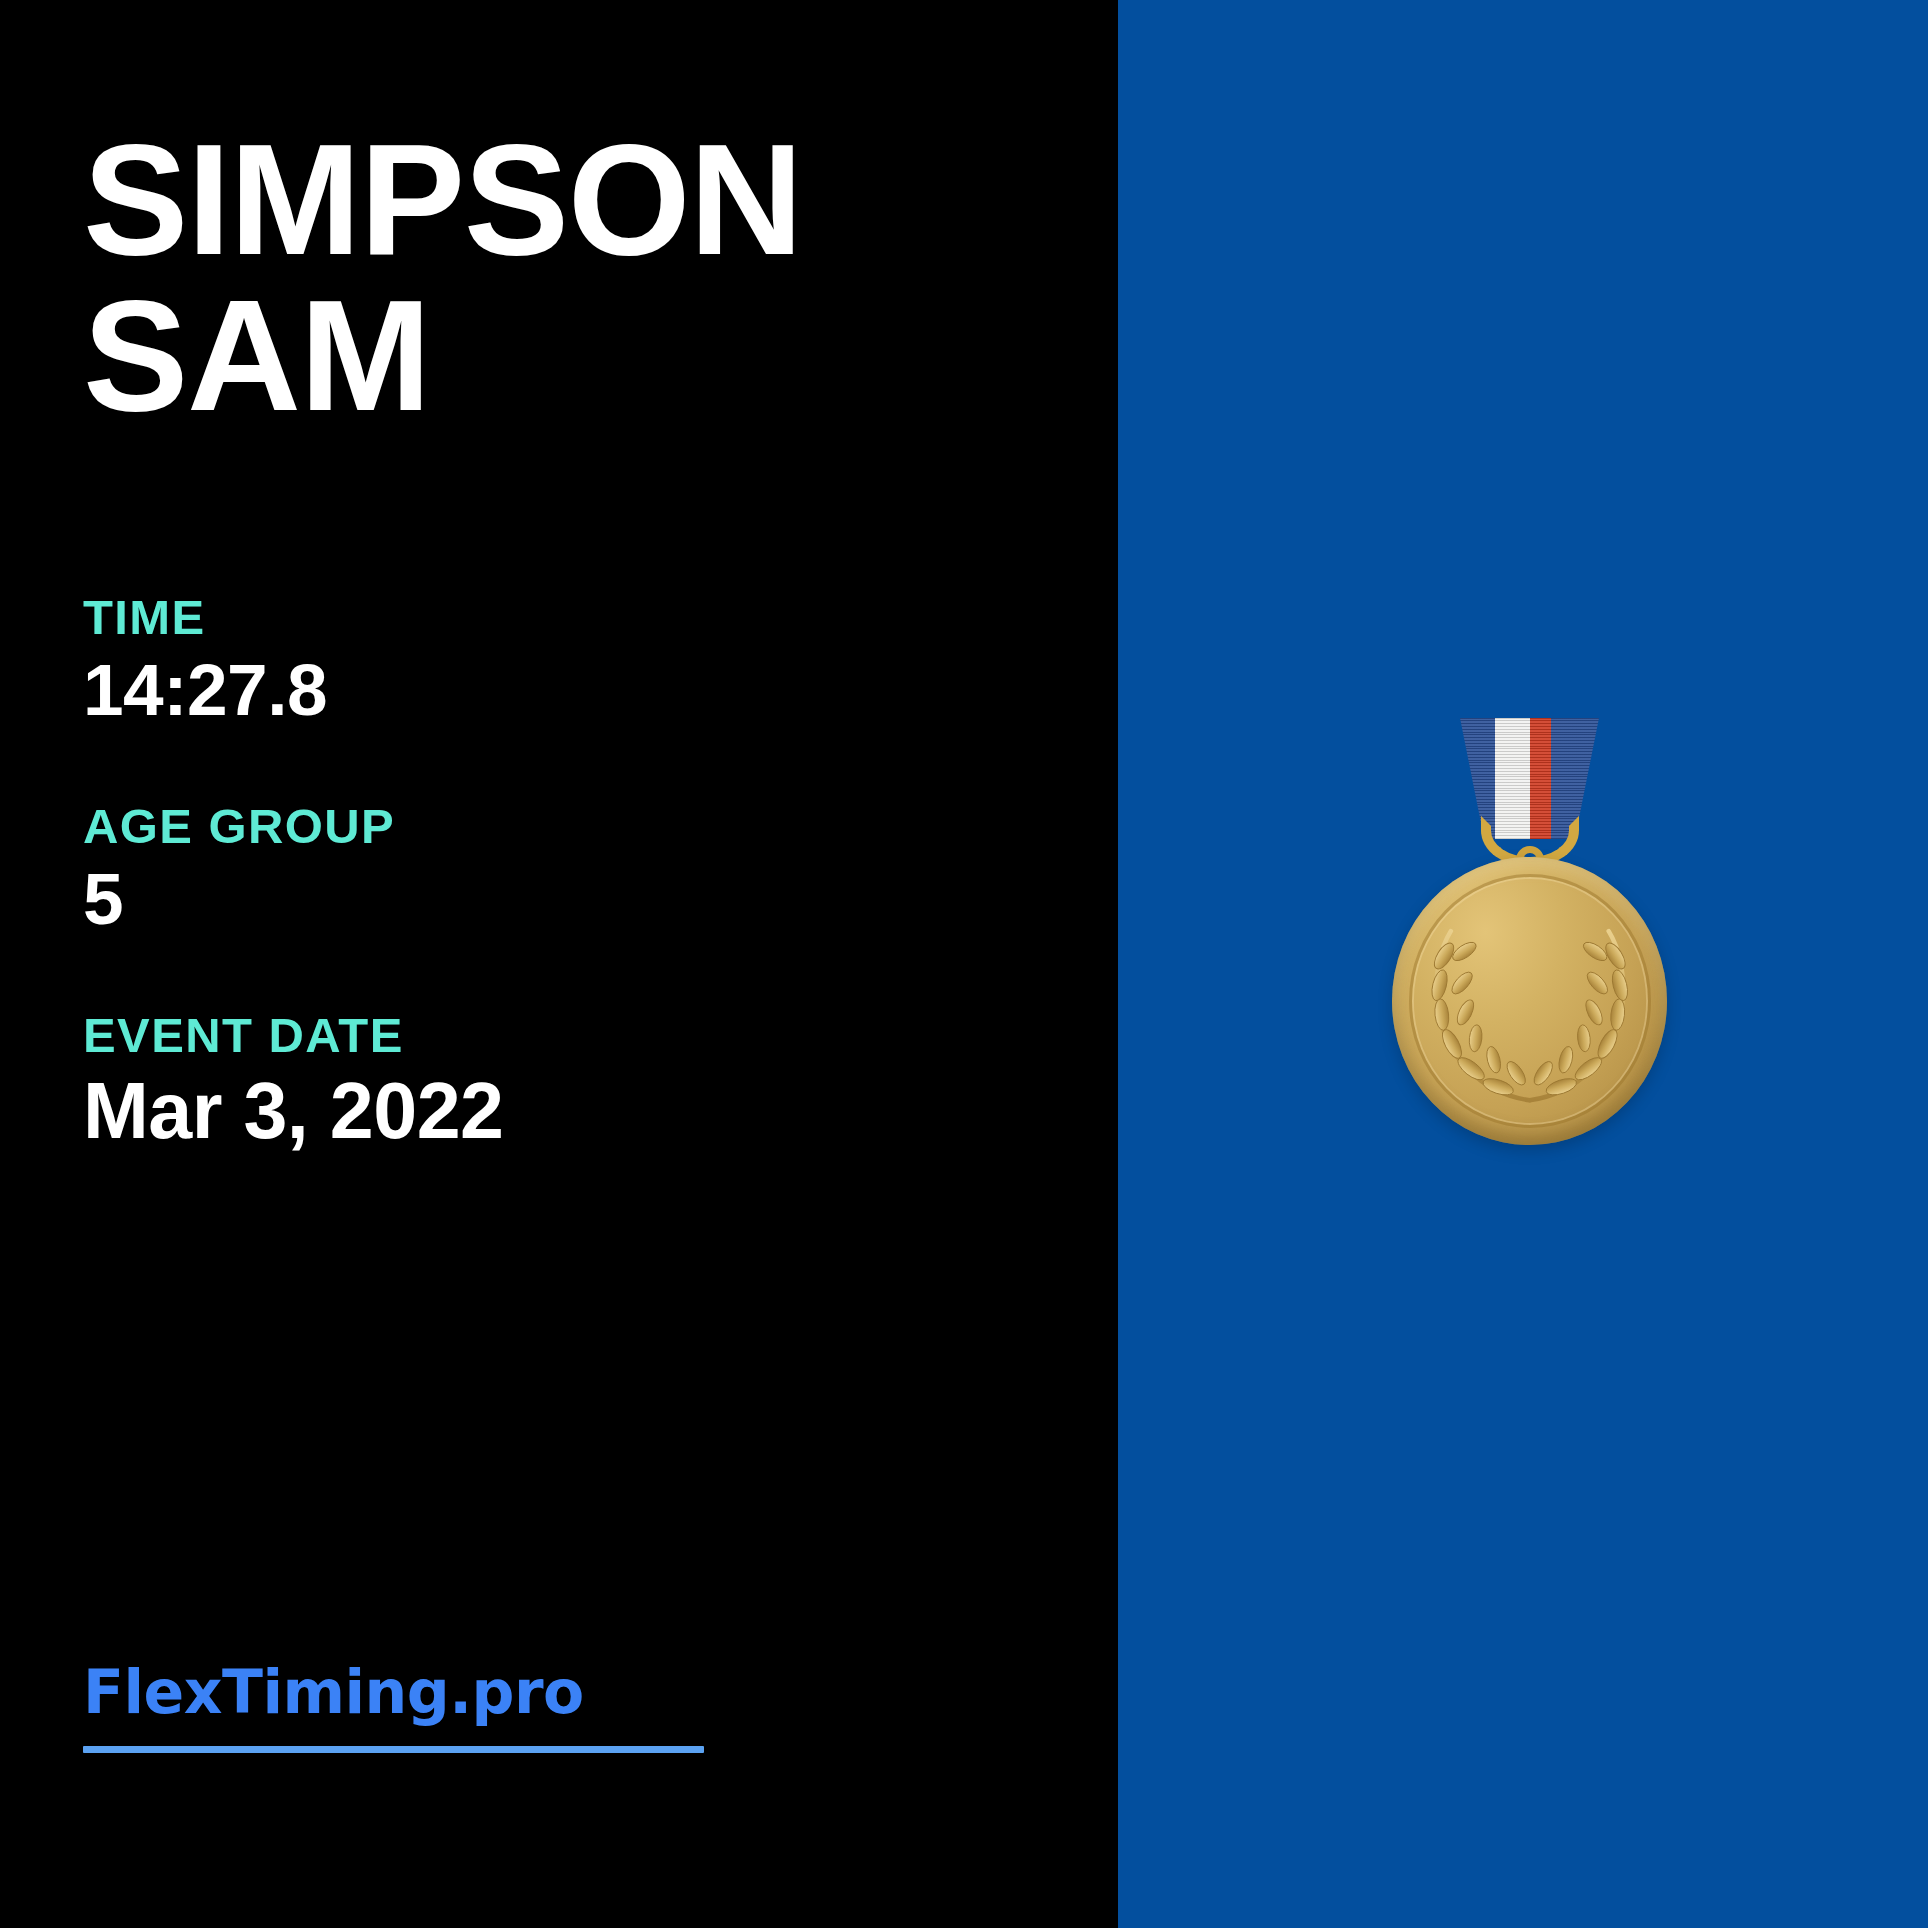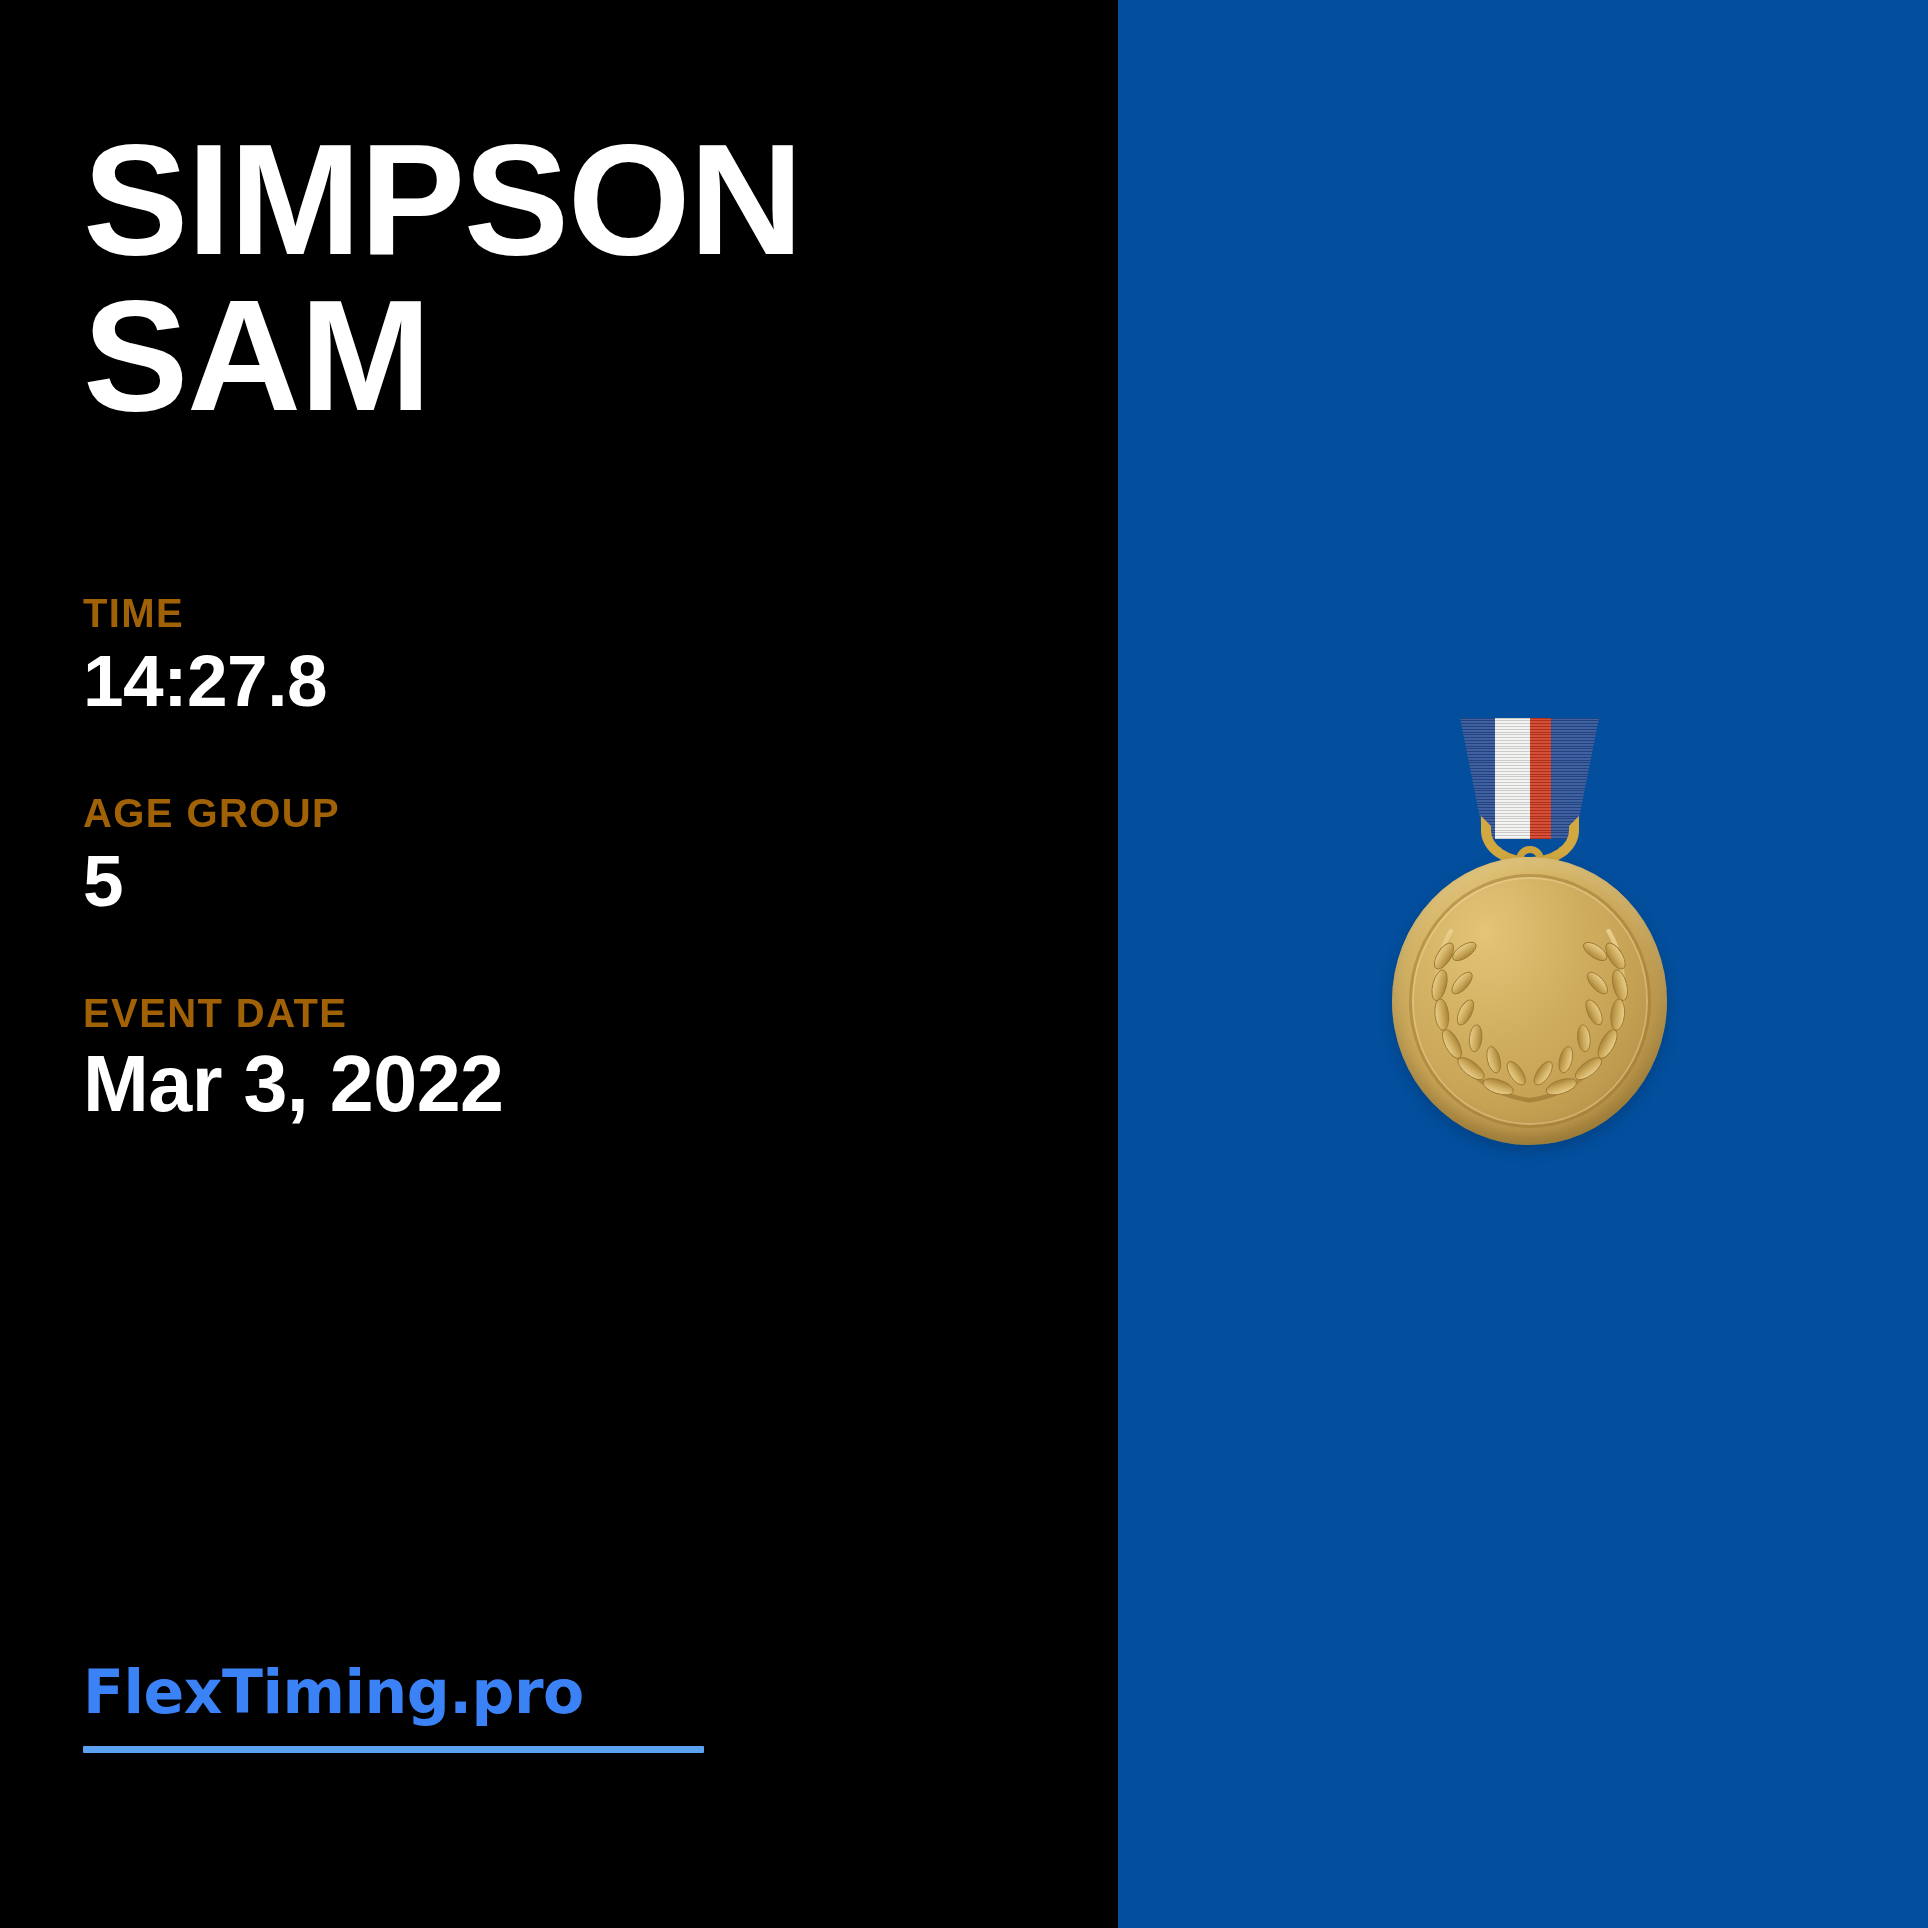--- a/index.html
+++ b/index.html
@@ -59,22 +59,22 @@
     position: absolute;
     left: 83px;
     top: 593px;
     width: 989px;
   }
   .stat {
     margin-bottom: 73px;
   }
   .stat-label {
     display: block;
-    color: #a16207;
-    font-size: 40px;
+    color: #5eead4;
+    font-size: 49px;
     font-weight: 700;
     letter-spacing: 1.4px;
     text-transform: uppercase;
     line-height: 1.0;
     margin-bottom: 9.4px;
   }
   .stat-value {
     display: block;
     color: #ffffff;
     font-size: 73px;

